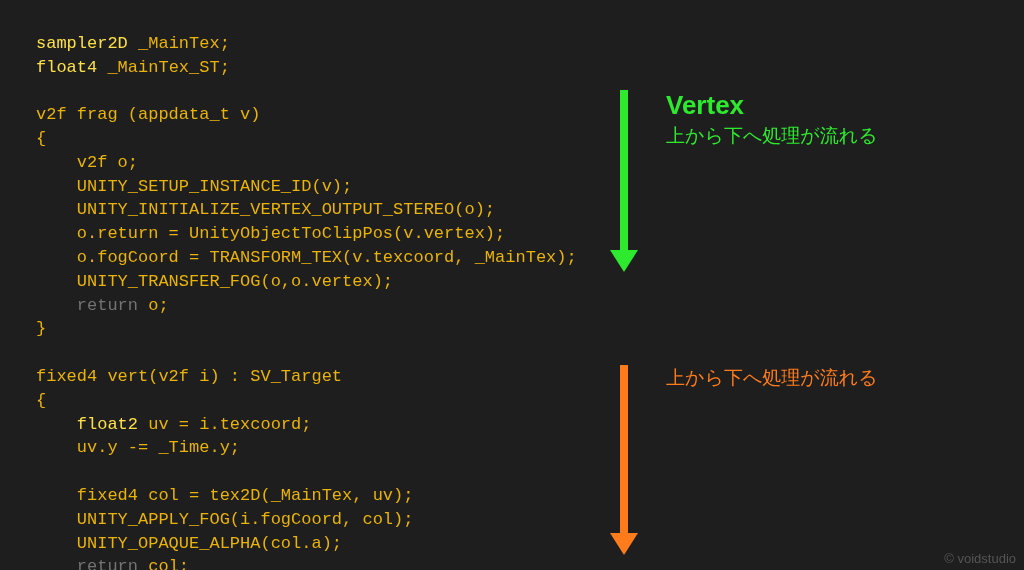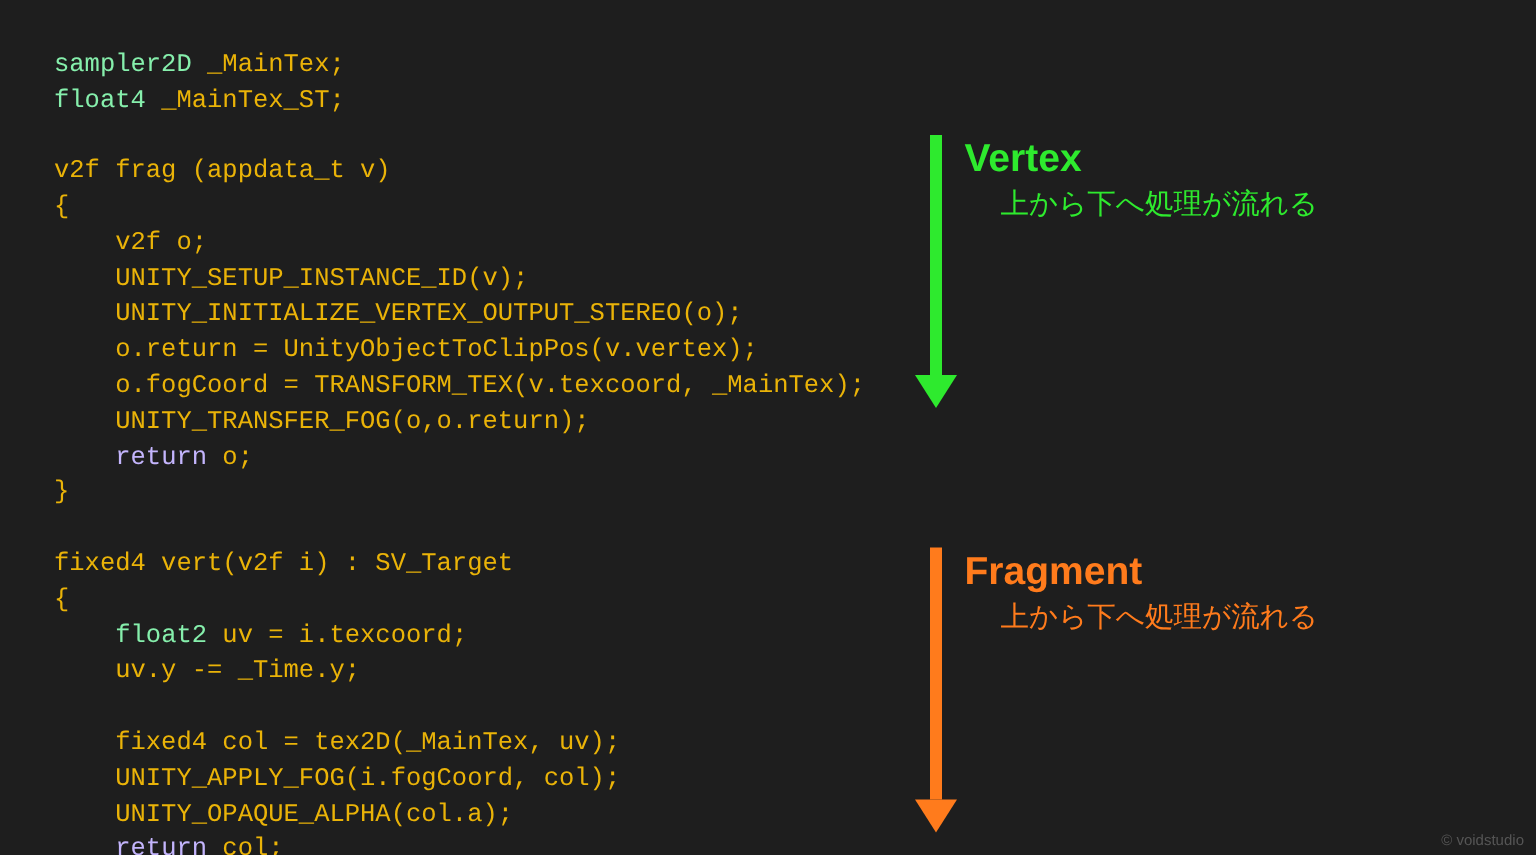--- a/index.html
+++ b/index.html
@@ -16,28 +16,28 @@
       height: 570px;
       position: relative;
       overflow: hidden;
     }
     .code-container {
       padding: 8px 12px 8px 36px;
       white-space: pre;
       line-height: 1.4;
       position: relative;
     }
-    .kw-type { color: #86efac; }
-    .kw-return { color: #c4b5fd; }
+    .kw-type { color: #fde047; }
+    .kw-return { color: #737373; }
     .plain { color: #eab308; }
     .annotation {
       position: absolute;
       display: flex;
       align-items: flex-start;
-      gap: 7px;
+      gap: 30px;
       justify-content: flex-end;
     }
     .annotation.vertex {
       top: 90px;
       left: 612px;
     }
     .annotation.fragment {
       top: 365px;
       left: 612px;
     }
@@ -76,48 +76,47 @@
       gap: 2px;
     }
     .label-title {
       font-size: 26px;
       font-weight: bold;
       font-family: "Helvetica Neue", Arial, sans-serif;
     }
     .label-sub {
       font-size: 19px;
       font-family: "Helvetica Neue", Arial, sans-serif;
-      margin-left: 24px;
     }
     .vertex .label-title, .vertex .label-sub { color: #2eea2e; }
     .fragment .label-title, .fragment .label-sub { color: #ff7b1c; }
     .watermark {
       position: absolute;
       bottom: 4px;
       right: 8px;
-      font-size: 10px;
+      font-size: 13px;
       color: #555;
       font-family: Arial, sans-serif;
     }
   </style>
 </head>
 <body>
 
 <div class="code-container">
 <span class="kw-type">sampler2D</span><span class="plain"> _MainTex;</span>
 <span class="kw-type">float4</span><span class="plain"> _MainTex_ST;</span>
 <span class="plain"></span>
 <span class="plain">v2f frag (appdata_t v)</span>
 <span class="plain">{</span>
 <span class="plain">    v2f o;</span>
 <span class="plain">    UNITY_SETUP_INSTANCE_ID(v);</span>
 <span class="plain">    UNITY_INITIALIZE_VERTEX_OUTPUT_STEREO(o);</span>
 <span class="plain">    o.return = UnityObjectToClipPos(v.vertex);</span>
 <span class="plain">    o.fogCoord = TRANSFORM_TEX(v.texcoord, _MainTex);</span>
-<span class="plain">    UNITY_TRANSFER_FOG(o,o.return);</span>
+<span class="plain">    UNITY_TRANSFER_FOG(o,o.vertex);</span>
 <span class="plain">    </span><span class="kw-return">return</span><span class="plain"> o;</span>
 <span class="plain">}</span>
 <span class="plain"></span>
 <span class="plain">fixed4 vert(v2f i) : SV_Target</span>
 <span class="plain">{</span>
 <span class="plain">    </span><span class="kw-type">float2</span><span class="plain"> uv = i.texcoord;</span>
 <span class="plain">    uv.y -= _Time.y;</span>
 <span class="plain"></span>
 <span class="plain">    fixed4 col = tex2D(_MainTex, uv);</span>
 <span class="plain">    UNITY_APPLY_FOG(i.fogCoord, col);</span>
@@ -136,18 +135,17 @@
     <div class="label-sub">上から下へ処理が流れる</div>
   </div>
 </div>
 
 <div class="annotation fragment">
   <div class="arrow">
     <div class="arrow-shaft"></div>
     <div class="arrow-head"></div>
   </div>
   <div class="label-group">
-    <div class="label-title">Fragment</div>
     <div class="label-sub">上から下へ処理が流れる</div>
   </div>
 </div>
 
 <div class="watermark">© voidstudio</div>
 
 </body></html>

